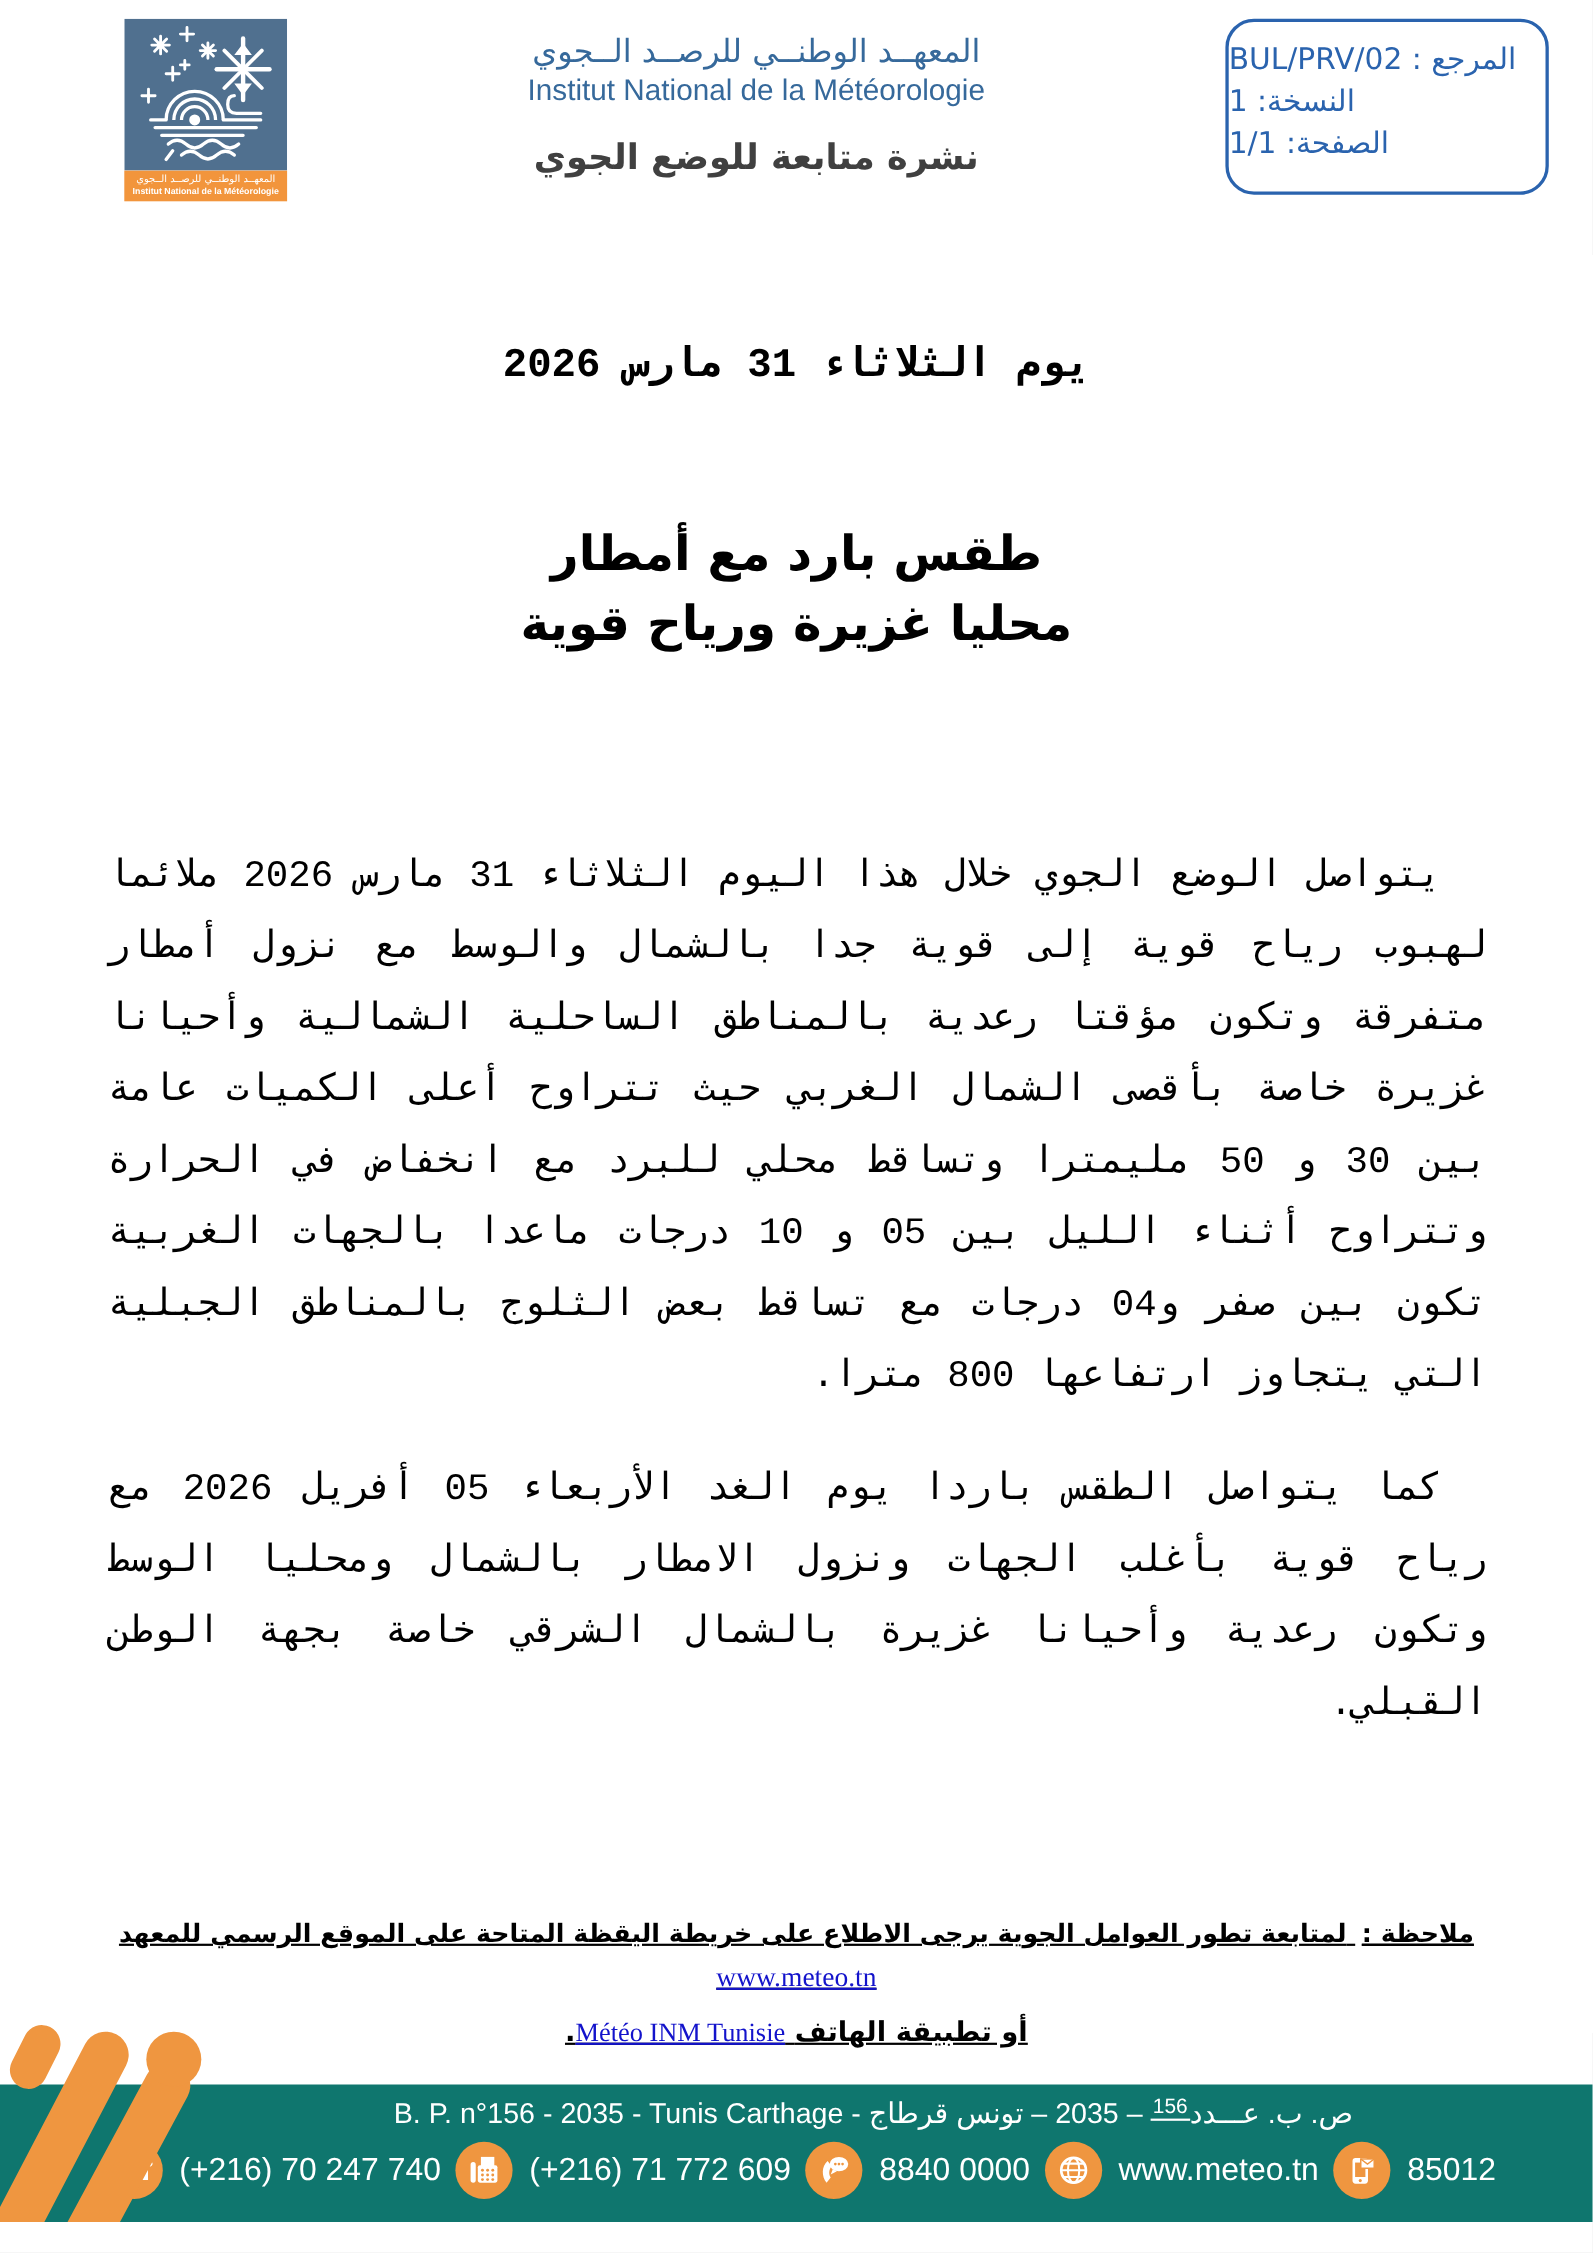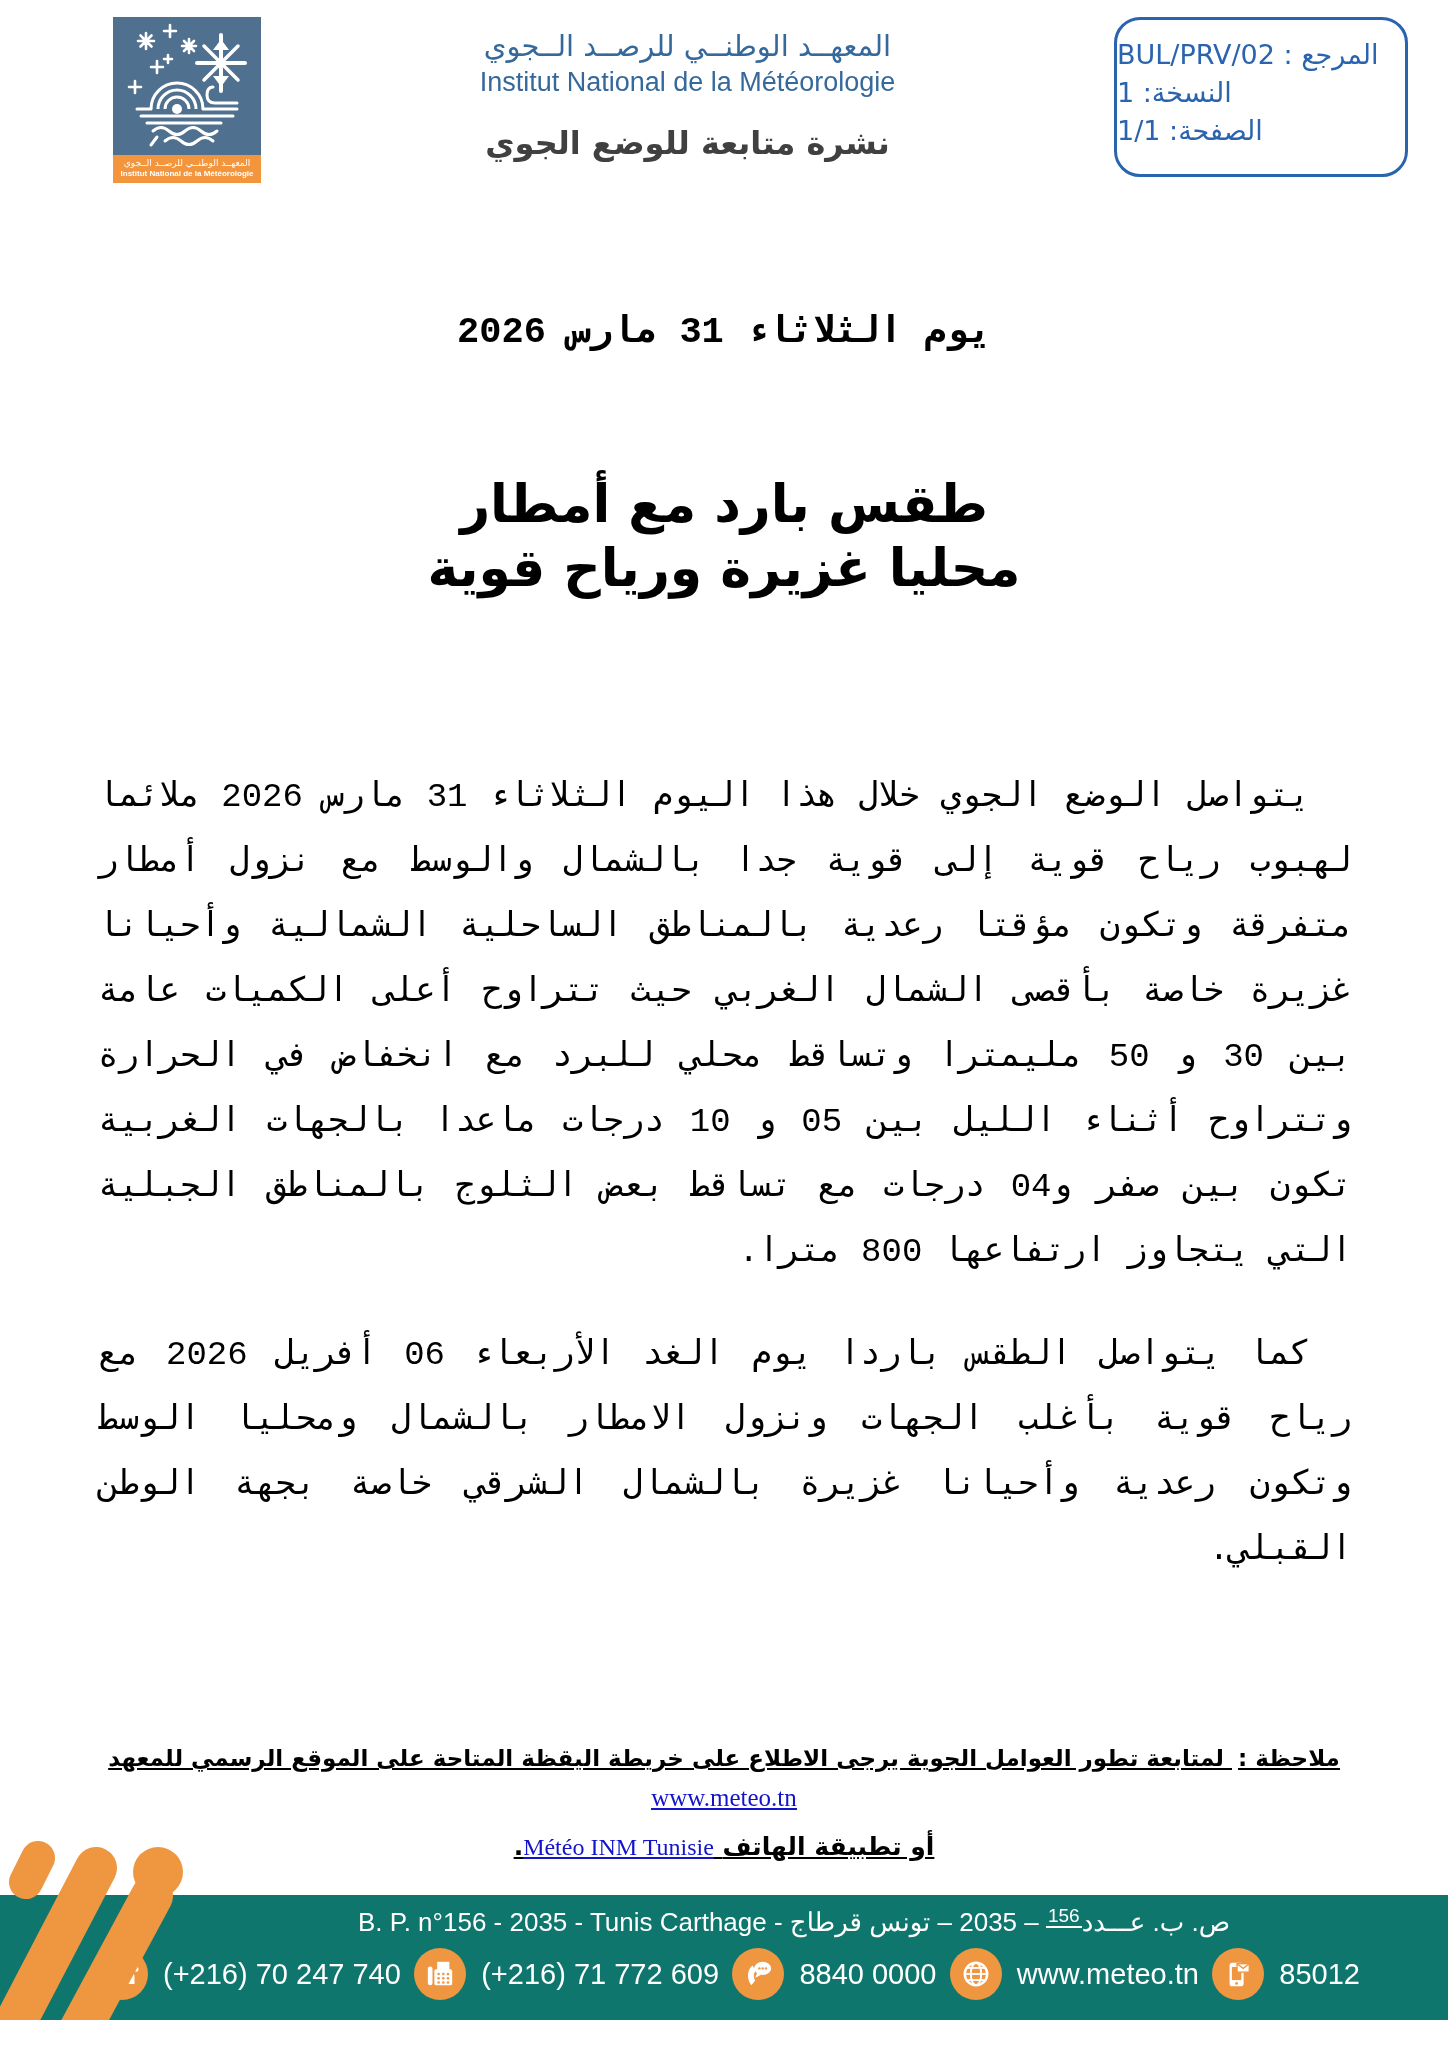--- a/index.html
+++ b/index.html
@@ -30,21 +30,21 @@
   }
 
   
   .serif-ar { font-family:Liberation Mono, monospace; }
   .date-heading {
     position:absolute; top:308px; left:0; right:0; text-align:center;
     direction:rtl; font-weight:bold; font-size:37px; color:#000;
   }
   .main-title {
     position:absolute; top:472px; left:0; right:0; text-align:center;
-    direction:rtl; font-weight:bold; font-size:52px; line-height:64px; color:#000;
+    direction:rtl; font-weight:bold; font-size:44px; line-height:64px; color:#000;
   }
 
   
   .body-text {
     position:absolute; top:765px; left:98px; right:96px;
     direction:rtl; text-align:justify; color:#000;
     font-size:34px; line-height:65px;
   }
   .body-text p { margin:0 0 38px 0; text-indent:42px; }
 
@@ -138,21 +138,21 @@
 
   <div class="date-heading serif-ar">يوم الثلاثاء 31 مارس 2026</div>
 
   <div class="main-title">
     <div>طقس بارد مع أمطار</div>
     <div>محليا غزيرة ورياح قوية</div>
   </div>
 
   <div class="body-text serif-ar">
     <p>يتواصل الوضع الجوي خلال هذا اليوم الثلاثاء 31 مارس 2026 ملائما لهبوب رياح قوية إلى قوية جدا بالشمال والوسط مع نزول أمطار متفرقة وتكون مؤقتا رعدية بالمناطق الساحلية الشمالية وأحيانا غزيرة خاصة بأقصى الشمال الغربي حيث تتراوح أعلى الكميات عامة بين 30 و 50 مليمترا وتساقط محلي للبرد مع انخفاض في الحرارة وتتراوح أثناء الليل بين 05 و 10 درجات ماعدا بالجهات الغربية تكون بين صفر و04 درجات مع تساقط بعض الثلوج بالمناطق الجبلية التي يتجاوز ارتفاعها 800 مترا.</p>
-    <p>كما يتواصل الطقس باردا يوم الغد الأربعاء 06 أفريل 2026 مع رياح قوية بأغلب الجهات ونزول الامطار بالشمال ومحليا الوسط وتكون رعدية وأحيانا غزيرة بالشمال الشرقي خاصة بجهة الوطن القبلي.</p>
+    <p>كما يتواصل الطقس باردا يوم الغد الأربعاء 05 أفريل 2026 مع رياح قوية بأغلب الجهات ونزول الامطار بالشمال ومحليا الوسط وتكون رعدية وأحيانا غزيرة بالشمال الشرقي خاصة بجهة الوطن القبلي.</p>
   </div>
 
   <div class="note">
     <div class="note-line1">
       <span class="note-label">ملاحظة :</span>
       <span>لمتابعة تطور العوامل الجوية يرجى الاطلاع على خريطة اليقظة المتاحة على الموقع الرسمي للمعهد</span>
       <span class="doc-link">www.meteo.tn</span>
     </div>
     <div class="note-line2">
       <span>أو  تطبيقة الهاتف</span>

